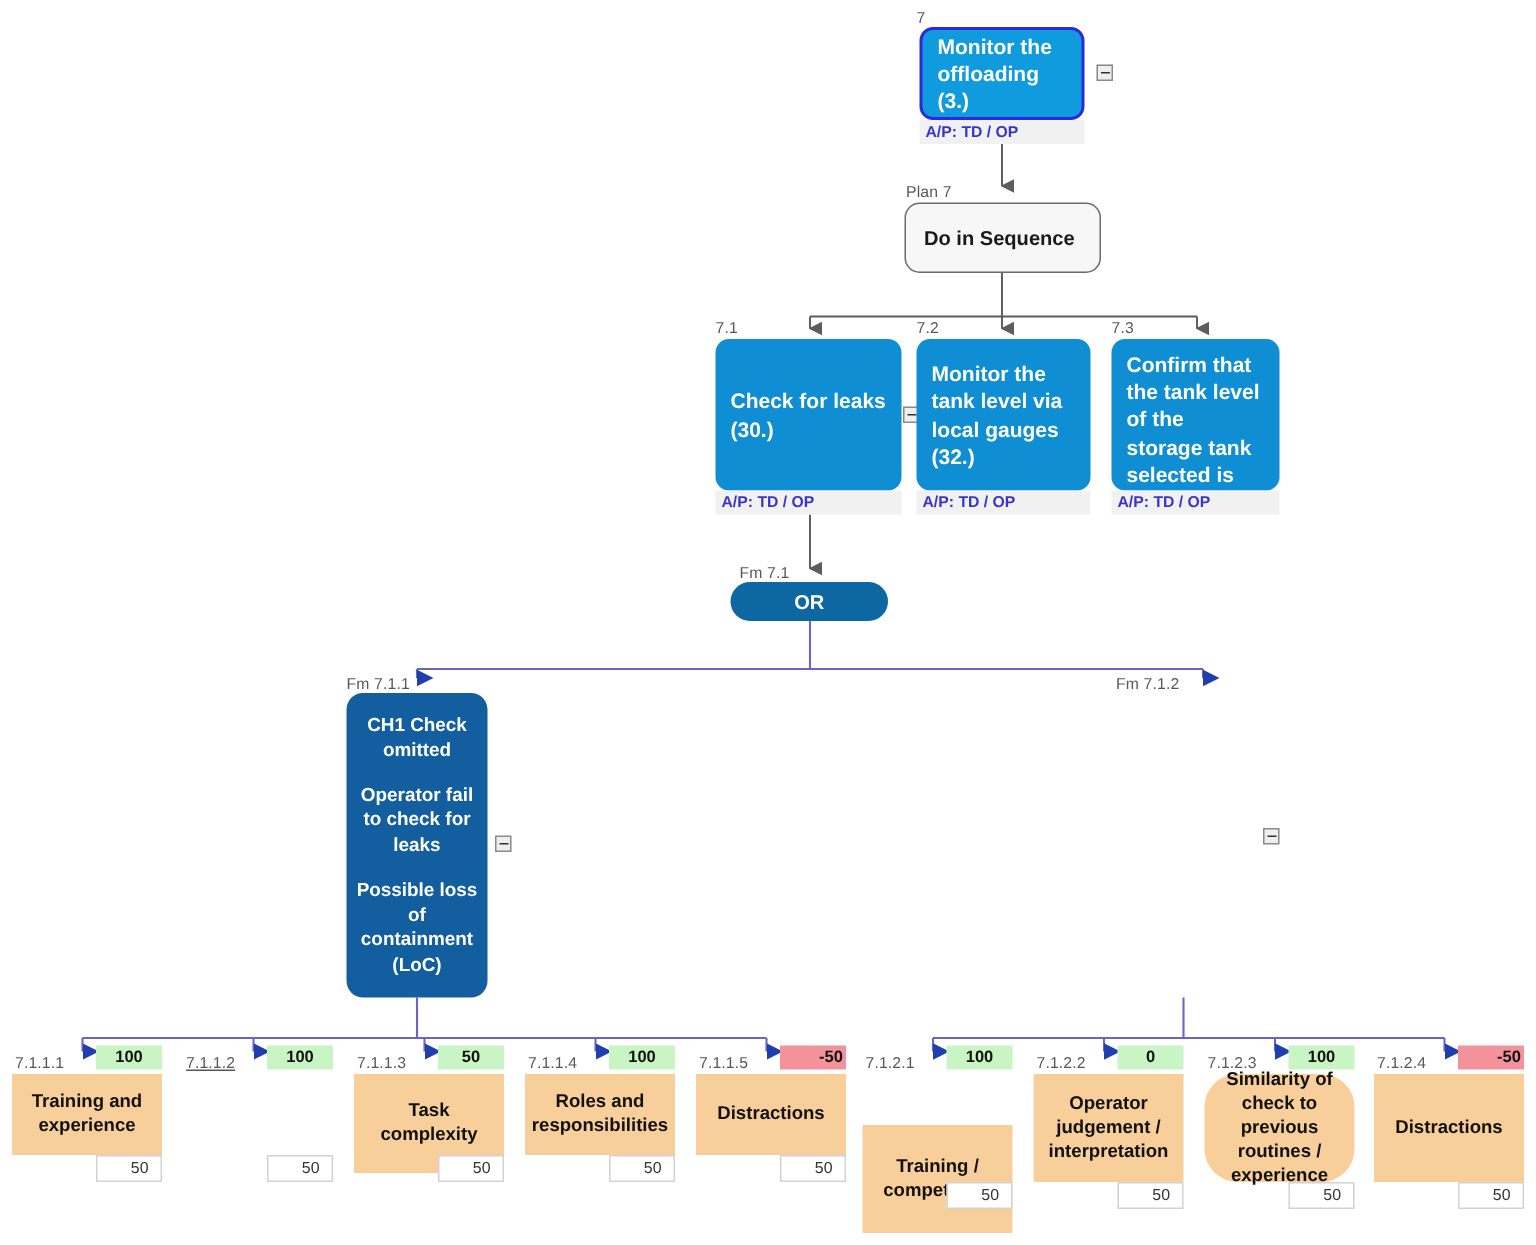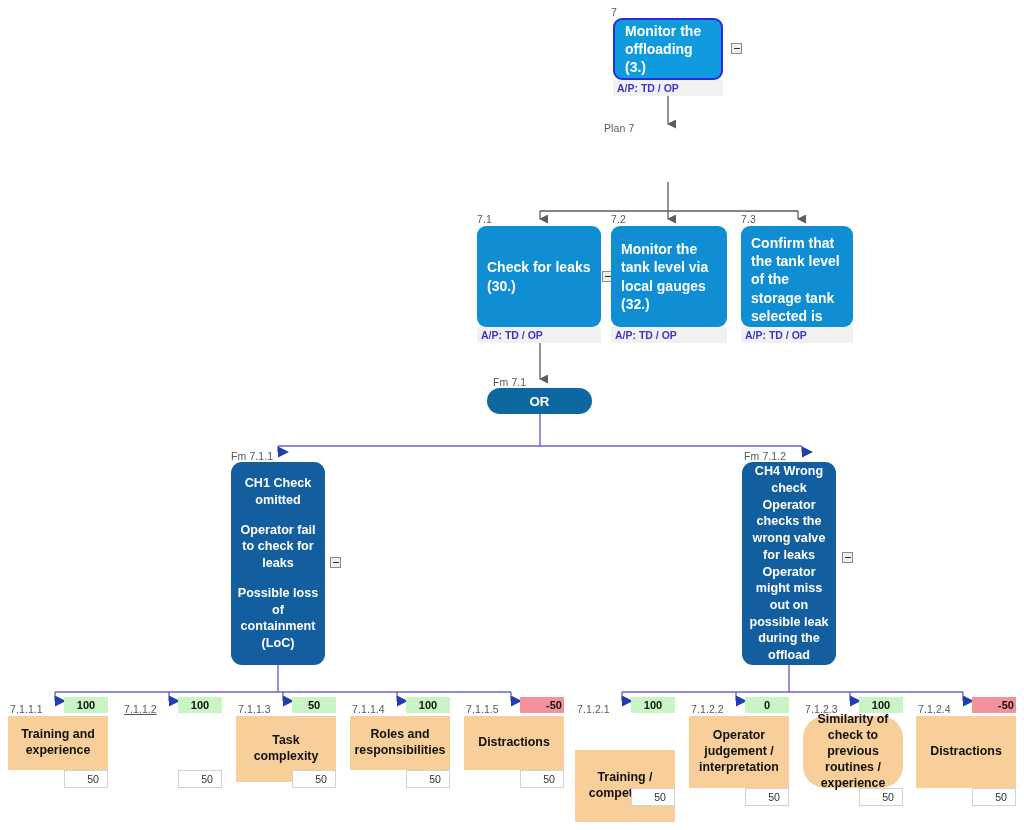--- a/index.html
+++ b/index.html
@@ -162,20 +162,21 @@
     <path d="M850,692 L850,701" stroke="#6a63c8" stroke-width="1.4" fill="none" marker-end="url(#blueArrowUp)"></path>
     <path d="M963,692 L963,701" stroke="#6a63c8" stroke-width="1.4" fill="none" marker-end="url(#blueArrowUp)"></path>
   </svg>
 
   <div class="node-label" style="left:611px;top:6px;">7</div>
   <div class="task-box root center-txt" style="left:613px;top:18px;width:110px;height:62px;justify-content:flex-start;text-align:left;">Monitor the offloading (3.)</div>
   <div class="ap-strip" style="left:613px;top:80px;width:110px;height:16px;">A/P: TD / OP</div>
   <div class="collapse" style="left:731px;top:43px;"></div>
 
   <div class="node-label" style="left:604px;top:122px;">Plan 7</div>
+  <div class="plan-box" style="left:603px;top:135px;width:131px;height:47px;">Do in Sequence</div>
 
   <div class="node-label" style="left:477px;top:213px;">7.1</div>
   <div class="task-box" style="left:477px;top:226px;width:124px;height:101px;">Check for leaks (30.)</div>
   <div class="ap-strip" style="left:477px;top:327px;width:124px;height:16px;">A/P: TD / OP</div>
   <div class="collapse" style="left:602px;top:271px;"></div>
 
   <div class="node-label" style="left:611px;top:213px;">7.2</div>
   <div class="task-box" style="left:611px;top:226px;width:116px;height:101px;">Monitor the tank level via local gauges (32.)</div>
   <div class="ap-strip" style="left:611px;top:327px;width:116px;height:16px;">A/P: TD / OP</div>
 
@@ -190,27 +191,20 @@
   <div class="fm-box" style="left:231px;top:462px;width:94px;height:203px;">
     <p class="para">CH1 Check omitted</p>
     <div class="gap"></div>
     <p class="para">Operator fail to check for leaks</p>
     <div class="gap"></div>
     <p class="para">Possible loss of containment (LoC)</p>
   </div>
   <div class="collapse" style="left:330px;top:557px;"></div>
 
   <div class="node-label" style="left:744px;top:450px;">Fm 7.1.2</div>
-  <div class="fm-box" style="left:742px;top:462px;width:94px;height:203px;">
-    <p class="para">CH4 Wrong check</p>
-    <div class="gap"></div>
-    <p class="para">Operator checks the wrong valve for leaks</p>
-    <div class="gap"></div>
-    <p class="para">Operator might miss out on possible leak during the offload</p>
-  </div>
   <div class="collapse" style="left:842px;top:552px;"></div>
 
   <div class="node-label" style="left:10px;top:703px;">7.1.1.1</div>
   <div class="pif-score pos" style="left:64px;top:697px;width:44px;height:16px;">100</div>
   <div class="pif-box" style="left:8px;top:716px;width:100px;height:54px;">Training and experience</div>
   <div class="pif-weight" style="left:64px;top:770px;width:44px;height:18px;">50</div>
 
   <div class="node-label" style="left:124px;top:703px;text-decoration:underline;">7.1.1.2</div>
   <div class="pif-score pos" style="left:178px;top:697px;width:44px;height:16px;">100</div>
   <div class="pif-weight" style="left:178px;top:770px;width:44px;height:18px;">50</div>

